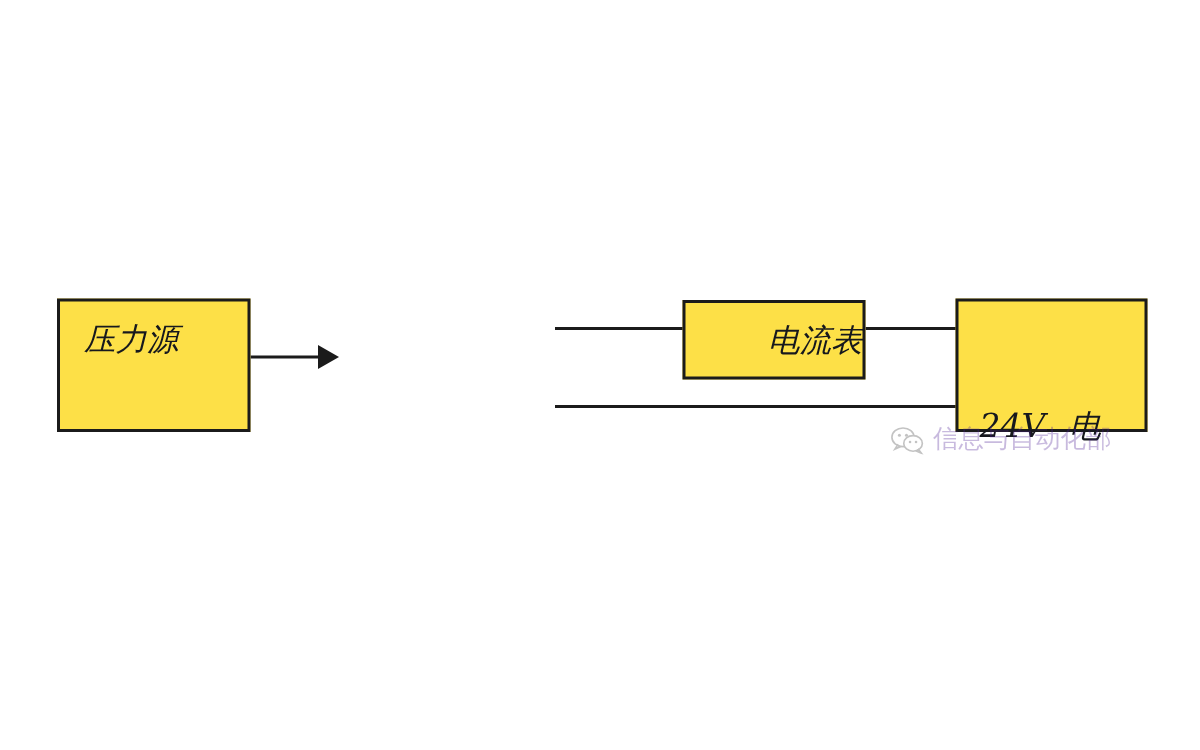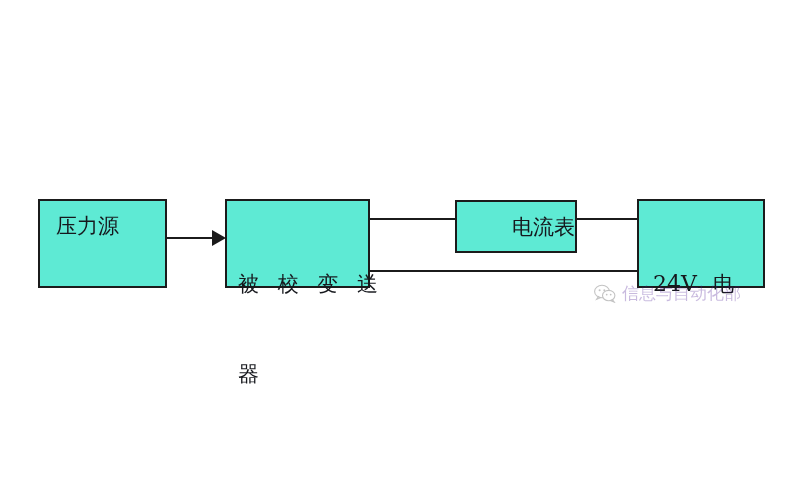--- a/index.html
+++ b/index.html
@@ -18,22 +18,23 @@
     width: 800px;
     height: 500px;
     background: #ffffff;
   }
 
   
   .block {
     position: absolute;
     box-sizing: border-box;
     border: 2px solid #1b1b1b;
-    background: #5eead4;
+    background: #fde047;
     z-index: 3;
+    font-style: italic;
   }
   .block-label {
     position: absolute;
     left: 0;
     right: 0;
     color: #16181d;
     font-family: "DejaVu Sans", "Liberation Sans", sans-serif;
     font-size: 21px;
     line-height: 30px;
     white-space: pre;
@@ -172,26 +173,20 @@
   <div class="wire wire-h" id="wire-transmitter-to-ammeter"></div>
 
   <div class="wire wire-h" id="wire-ammeter-to-power"></div>
 
   <div class="wire wire-h" id="wire-transmitter-to-power"></div>
 
   <div class="block" id="block-pressure-source">
     <div class="block-label">压力源</div>
   </div>
 
-  <div class="block" id="block-transmitter">
-    <div class="block-label">
-      <div>被 校 变 送</div>
-      <div class="line2">器</div>
-    </div>
-  </div>
 
   <div class="block" id="block-ammeter">
     <div class="block-label">电流表</div>
   </div>
 
   <div class="block" id="block-power-supply">
     <div class="block-label">
       <div><span class="serif-num">24V</span><span style="padding-left:16px">电</span></div>
     </div>
   </div>

